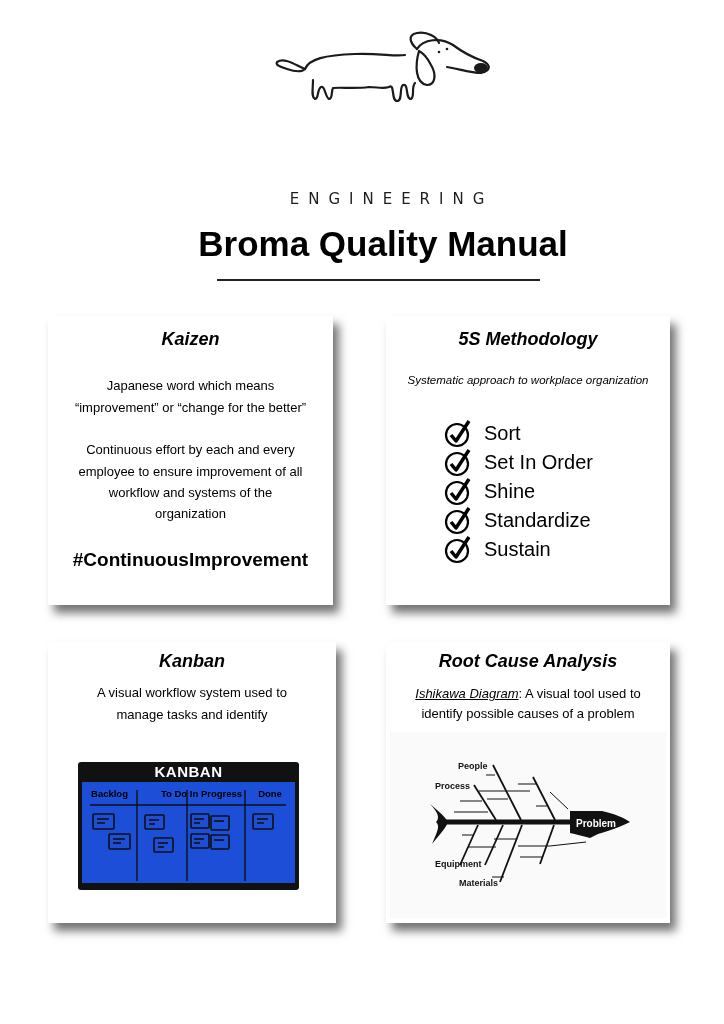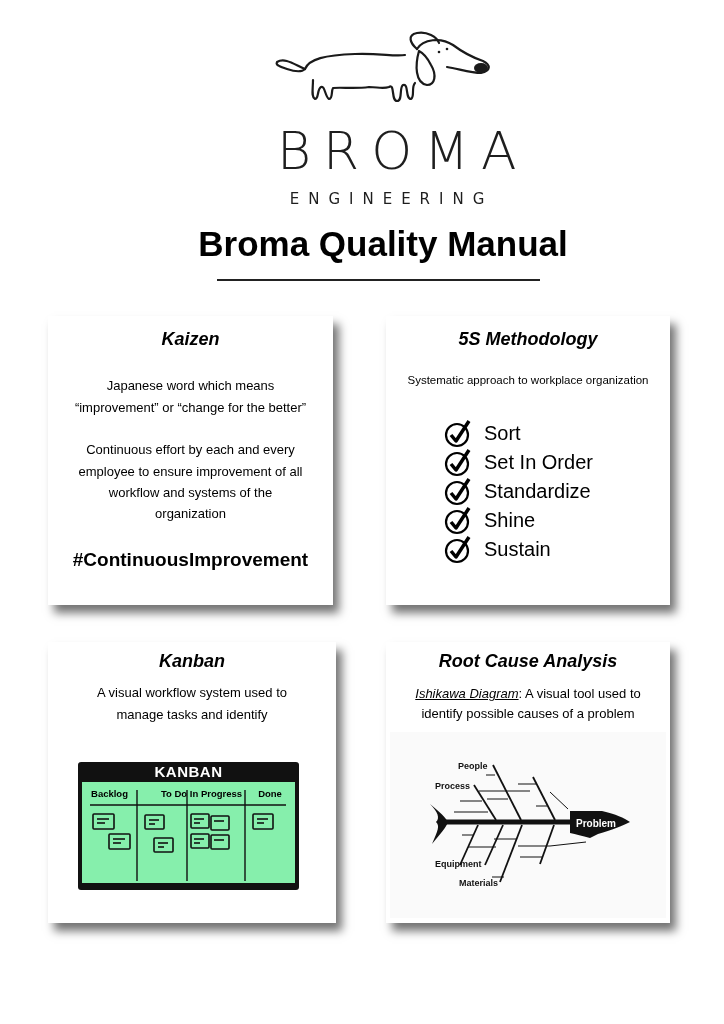--- a/index.html
+++ b/index.html
@@ -26,21 +26,21 @@
   .body15 { font-size:13px; line-height:22px; }
   .hashtag { font-size:19px; font-weight:bold; line-height:24px; }
 
   .checklist { position:absolute; left:58px; top:103px; list-style:none; margin:0; padding:0; }
   .checklist li { height:29px; display:flex; align-items:center; }
   .checklist li svg { width:28px; height:28px; margin-right:12px; }
   .checklist li span { font-size:20px; line-height:29px; }
 
   .kanban-board { position:absolute; left:30px; top:120px; width:221px; height:128px; background:#111; border-radius:3px; }
   .kb-title { position:absolute; left:0; right:0; top:1px; height:18px; text-align:center; color:#fff; font-weight:bold; font-size:15px; line-height:18px; letter-spacing:0.5px; }
-  .kb-inner { position:absolute; left:4px; right:4px; top:20px; bottom:7px; background:#86efac; }
+  .kb-inner { position:absolute; left:4px; right:4px; top:20px; bottom:7px; background:#1d4ed8; }
   .kb-col { position:absolute; top:0; bottom:0; }
   .kb-head { position:absolute; top:6px; left:0; right:0; text-align:center; font-size:9.5px; font-weight:bold; line-height:12px; }
 
   .rca-sub { font-size:13px; line-height:20px; }
   .rca-sub u { font-style:italic; }
   .fishbone { position:absolute; left:4px; top:90px; width:276px; height:186px; background:#fafafa; }
 </style>
 </head>
 <body>
 
@@ -49,69 +49,68 @@
     <path d="M12 37 C20 32 30 40 40 44 C36 48 28 46 22 44 C16 42 10 40 12 37 Z"></path>
     <path d="M40 44 C44 34 60 30 90 29 C115 28 130 32 140 30"></path>
     <path d="M152 24 C145 18 142 10 152 8 C162 6 172 12 174 18"></path>
     <path d="M152 24 C158 14 176 12 188 20 C196 26 206 32 218 36 C226 40 226 46 216 48 C206 48 194 44 182 42"></path>
     <path d="M154 26 C150 40 150 58 162 60 C170 60 172 50 166 40 C162 32 158 28 154 26"></path>
     <ellipse cx="216" cy="43" rx="7" ry="5" fill="#1a1a1a" stroke="none"></ellipse>
     <circle cx="174" cy="27" r="1.3" fill="#1a1a1a" stroke="none"></circle>
     <circle cx="182" cy="24" r="1.3" fill="#1a1a1a" stroke="none"></circle>
     <path d="M48 55 C48 64 46 72 50 74 C54 74 52 64 56 62 C60 60 60 72 64 74 C68 74 66 66 68 63 C76 62 90 64 104 62 C112 62 118 64 124 62 C130 58 126 76 132 76 C138 76 134 62 138 60 C144 58 140 74 146 74 C150 72 146 62 150 58"></path>
   </svg>
-  <div class="brand brand-name">BROMA</div>
   <div class="brand brand-sub">ENGINEERING</div>
 </div>
 
 <div class="title">Broma Quality Manual</div>
 <div class="title-rule"></div>
 
 <div class="card" id="kaizen">
   <h2 style="top:12px">Kaizen</h2>
   <p class="body15" style="top:59px">Japanese word which means</p>
   <p class="body15" style="top:81px">“improvement” or “change for the better”</p>
   <p class="body15" style="top:123px">Continuous effort by each and every</p>
   <p class="body15" style="top:145px">employee to ensure improvement of all</p>
   <p class="body15" style="top:166px">workflow and systems of the</p>
   <p class="body15" style="top:187px">organization</p>
   <p class="hashtag" style="top:232px">#ContinuousImprovement</p>
 </div>
 
 <div class="card" id="fives">
   <h2 style="top:12px">5S Methodology</h2>
-  <p style="top:56px; font-size:11.5px; line-height:16px;">Systematic approach to workplace organization</p>
+  <p style="top:56px; font-size:11.5px; font-style:italic; line-height:16px;">Systematic approach to workplace organization</p>
   <ul class="checklist">
     <li>
       <svg viewBox="0 0 28 28">
           <circle cx="13" cy="15" r="11" fill="none" stroke="#000" stroke-width="2.2"></circle>
           <path d="M7 15 L12 21 L25 1" fill="none" stroke="#000" stroke-width="3.5" stroke-linejoin="round"></path>
         </svg>
       <span>Sort</span>
     </li>
     <li>
       <svg viewBox="0 0 28 28">
           <circle cx="13" cy="15" r="11" fill="none" stroke="#000" stroke-width="2.2"></circle>
           <path d="M7 15 L12 21 L25 1" fill="none" stroke="#000" stroke-width="3.5" stroke-linejoin="round"></path>
         </svg>
       <span>Set In Order</span>
     </li>
     <li>
       <svg viewBox="0 0 28 28">
           <circle cx="13" cy="15" r="11" fill="none" stroke="#000" stroke-width="2.2"></circle>
           <path d="M7 15 L12 21 L25 1" fill="none" stroke="#000" stroke-width="3.5" stroke-linejoin="round"></path>
         </svg>
+      <span>Shine</span>
+    </li>
+    <li>
+      <svg viewBox="0 0 28 28">
+          <circle cx="13" cy="15" r="11" fill="none" stroke="#000" stroke-width="2.2"></circle>
+          <path d="M7 15 L12 21 L25 1" fill="none" stroke="#000" stroke-width="3.5" stroke-linejoin="round"></path>
+        </svg>
       <span>Standardize</span>
-    </li>
-    <li>
-      <svg viewBox="0 0 28 28">
-          <circle cx="13" cy="15" r="11" fill="none" stroke="#000" stroke-width="2.2"></circle>
-          <path d="M7 15 L12 21 L25 1" fill="none" stroke="#000" stroke-width="3.5" stroke-linejoin="round"></path>
-        </svg>
-      <span>Shine</span>
     </li>
     <li>
       <svg viewBox="0 0 28 28">
           <circle cx="13" cy="15" r="11" fill="none" stroke="#000" stroke-width="2.2"></circle>
           <path d="M7 15 L12 21 L25 1" fill="none" stroke="#000" stroke-width="3.5" stroke-linejoin="round"></path>
         </svg>
       <span>Sustain</span>
     </li>
   </ul>
 </div>

